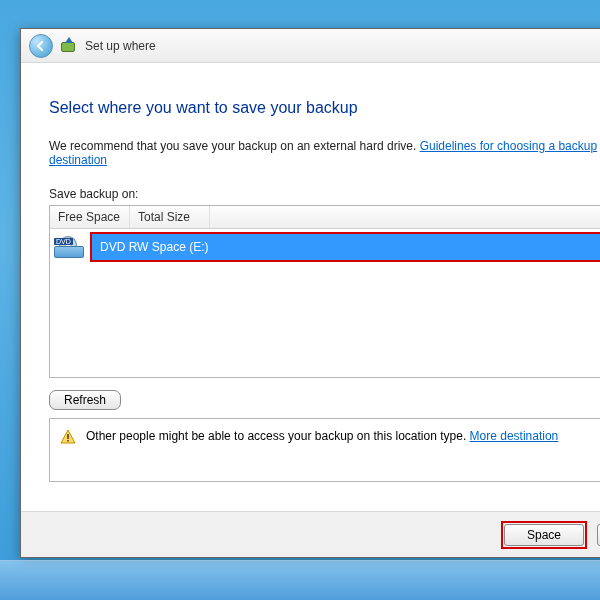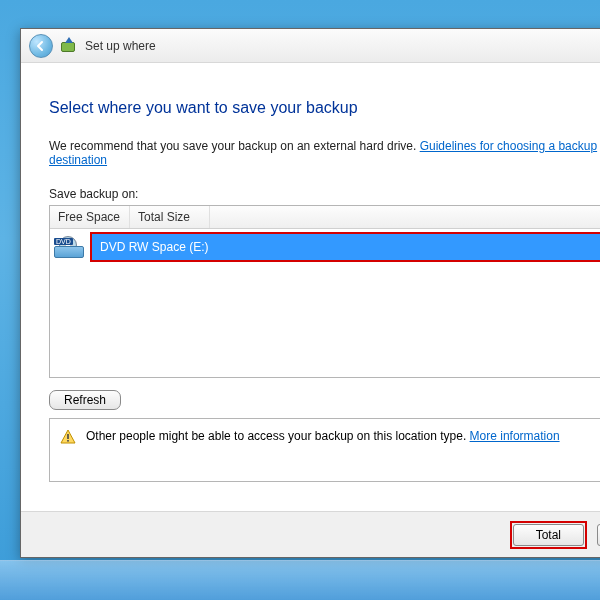--- a/index.html
+++ b/index.html
@@ -210,28 +210,28 @@
 
     <button class="refresh-btn">Refresh</button>
 
     <div class="warning-box">
       <svg class="warn-icon" viewBox="0 0 16 16">
         <path d="M8 1 L15 14 L1 14 Z" fill="#ffd860" stroke="#c09000" stroke-width="1"></path>
         <rect x="7.2" y="5" width="1.6" height="5" fill="#444"></rect>
         <rect x="7.2" y="11" width="1.6" height="1.6" fill="#444"></rect>
       </svg>
       <div>
-        <span>Other people might be able to access your backup on this location type. </span><span class="link">More information</span>
+        <span>Other people might be able to access your backup on this location type. </span><span class="link">More destination</span>
       </div>
     </div>
   </div>
 
   <div class="footer">
     <span class="next-highlight">
-      <button class="footer-btn">Total</button>
+      <button class="footer-btn">Space</button>
     </span>
     <div class="cancel-wrap">
       <button class="footer-btn">Cancel</button>
     </div>
   </div>
 </div>
 
 <div class="taskbar"></div>
 
 </body></html>

